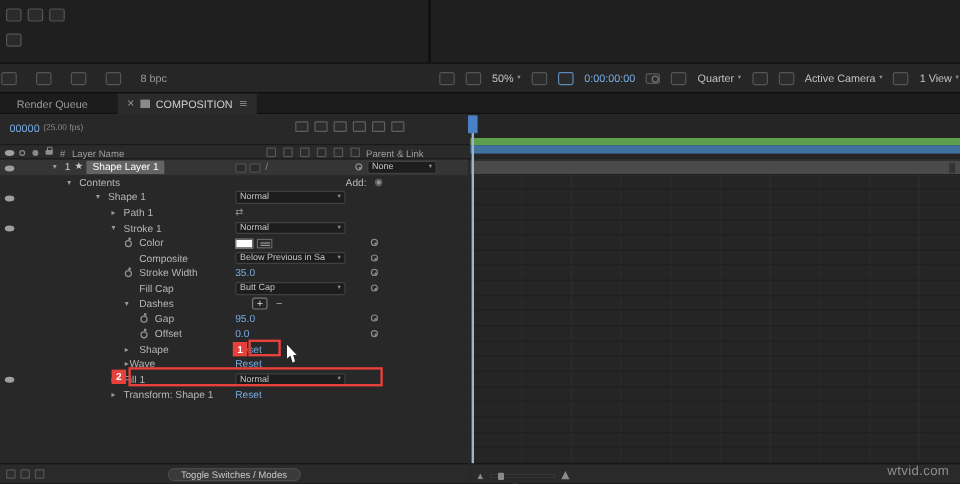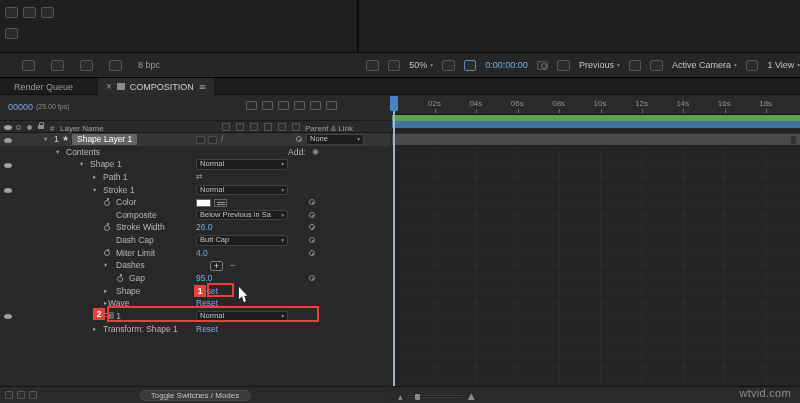--- a/index.html
+++ b/index.html
@@ -9,21 +9,21 @@
 .gi{font-family:"DejaVu Sans",sans-serif}
 
 
 .topzone{position:absolute;top:0;left:0;width:800px;height:52px;background:#1f1f1f}
 .vsep{position:absolute;left:357px;top:0;width:2px;height:78px;background:#0d0d0d}
 .ib{display:inline-block;width:13px;height:11px;border:1px solid #555;border-radius:2px;background:#2b2b2b;vertical-align:middle}
 .mini{position:absolute;display:flex;gap:5px}
 
 
 .footers{position:absolute;top:52px;left:0;width:800px;height:26px;background:#262626;border-top:1px solid #0c0c0c;border-bottom:1px solid #000}
-.lfoot{position:absolute;left:0;top:0;width:357px;height:100%;display:flex;align-items:center;gap:16px;padding-left:22px}
+.lfoot{position:absolute;left:0;top:0;width:357px;height:100%;display:flex;align-items:center;gap:16px;padding-left:1px}
 .rfoot{position:absolute;left:359px;top:0;width:441px;height:100%;display:flex;align-items:center;gap:9px;padding-left:7px;white-space:nowrap}
 .ddl{display:flex;align-items:center;gap:3px;color:#c3c3c3}
 .arr{font-size:5.5px;color:#8f8f8f;font-family:"DejaVu Sans",sans-serif}
 .tcblue{color:#78aae0}
 .cam{width:12px;height:9px;border:1px solid #5a5a5a;border-radius:2px;background:#2b2b2b;position:relative}
 .cam::after{content:"";position:absolute;left:3.5px;top:1.5px;width:4px;height:4px;border:1px solid #777;border-radius:50%}
 .bpc{color:#9a9a9a}
 
 
 .timeline{position:absolute;top:78px;left:0;width:800px;height:325px;background:#272727}
@@ -140,21 +140,21 @@
       <span class="ddl">
         <span>50%</span>
           <span class="arr gi">▾</span>
       </span>
       <span class="ib"></span>
       <span class="ib" style="border-color:#5e88b5"></span>
       <span class="tcblue">0:00:00:00</span>
       <span class="cam"></span>
       <span class="ib"></span>
       <span class="ddl">
-        <span>Previous</span>
+        <span>Quarter</span>
           <span class="arr gi">▾</span>
       </span>
       <span class="ib"></span>
       <span class="ib"></span>
       <span class="ddl">
         <span>Active Camera</span>
           <span class="arr gi">▾</span>
       </span>
       <span class="ib"></span>
       <span class="ddl">
@@ -264,47 +264,47 @@
             <span class="plabel" style="left:116px">Composite</span>
             <span class="dd">
               <span>Below Previous in Sa</span>
               <span class="arr gi">▾</span>
             </span>
             <span class="lk"></span>
           </div>
           <div class="prow">
             <span class="sw" style="left:104px"></span>
             <span class="plabel" style="left:116px">Stroke Width</span>
-            <span class="num">26.0</span>
-            <span class="lk"></span>
-          </div>
-          <div class="prow">
-            <span class="plabel" style="left:116px">Dash Cap</span>
+            <span class="num">35.0</span>
+            <span class="lk"></span>
+          </div>
+          <div class="prow">
+            <span class="plabel" style="left:116px">Fill Cap</span>
             <span class="dd">
               <span>Butt Cap</span>
               <span class="arr gi">▾</span>
             </span>
-            <span class="lk"></span>
-          </div>
-          <div class="prow">
-            <span class="sw" style="left:104px"></span>
-            <span class="plabel" style="left:116px">Miter Limit</span>
-            <span class="num">4.0</span>
             <span class="lk"></span>
           </div>
           <div class="prow">
             <span class="twirl" style="left:104px">▾</span>
             <span class="plabel" style="left:116px">Dashes</span>
             <span class="plusbox">+</span>
             <span class="minus">−</span>
           </div>
           <div class="prow">
             <span class="sw" style="left:117px"></span>
             <span class="plabel" style="left:129px">Gap</span>
             <span class="num">95.0</span>
+            <span class="lk"></span>
+          </div>
+          <div class="prow">
+            <span class="sw" style="left:117px"></span>
+            <span class="plabel" style="left:129px">Offset</span>
+            <span class="num">0.0</span>
             <span class="lk"></span>
           </div>
           <div class="prow">
             <span class="twirl" style="left:104px">▸</span>
             <span class="plabel" style="left:116px">Shape</span>
             <span class="num">Reset</span>
           </div>
           <div class="prow">
             <span class="twirl" style="left:104px">▸</span>
             <span class="plabel" style="left:108px">Wave</span>
@@ -330,31 +330,20 @@
         <div class="blicons">
           <span class="bli"></span>
           <span class="bli"></span>
           <span class="bli"></span>
         </div>
         <span class="togglepill">Toggle Switches / Modes</span>
       </div>
     </div>
 
     <div class="tl-right">
-      <div class="ruler" id="ruler-labels">
-          <span class="rl" style="left: 36px;">02s</span>
-          <span class="rl" style="left: 77.4px;">04s</span>
-          <span class="rl" style="left: 118.8px;">06s</span>
-          <span class="rl" style="left: 160.2px;">08s</span>
-          <span class="rl" style="left: 201.6px;">10s</span>
-          <span class="rl" style="left: 243px;">12s</span>
-          <span class="rl" style="left: 284.4px;">14s</span>
-          <span class="rl" style="left: 325.8px;">16s</span>
-          <span class="rl" style="left: 367.2px;">18s</span>
-        </div>
       <div class="greenbar"></div>
       <div class="bluebar"></div>
       <div class="tracks" id="track-rows">
           <div class="trow tlayer"></div>
           <div class="trow"></div>
           <div class="trow"></div>
           <div class="trow"></div>
           <div class="trow"></div>
           <div class="trow"></div>
           <div class="trow"></div>

